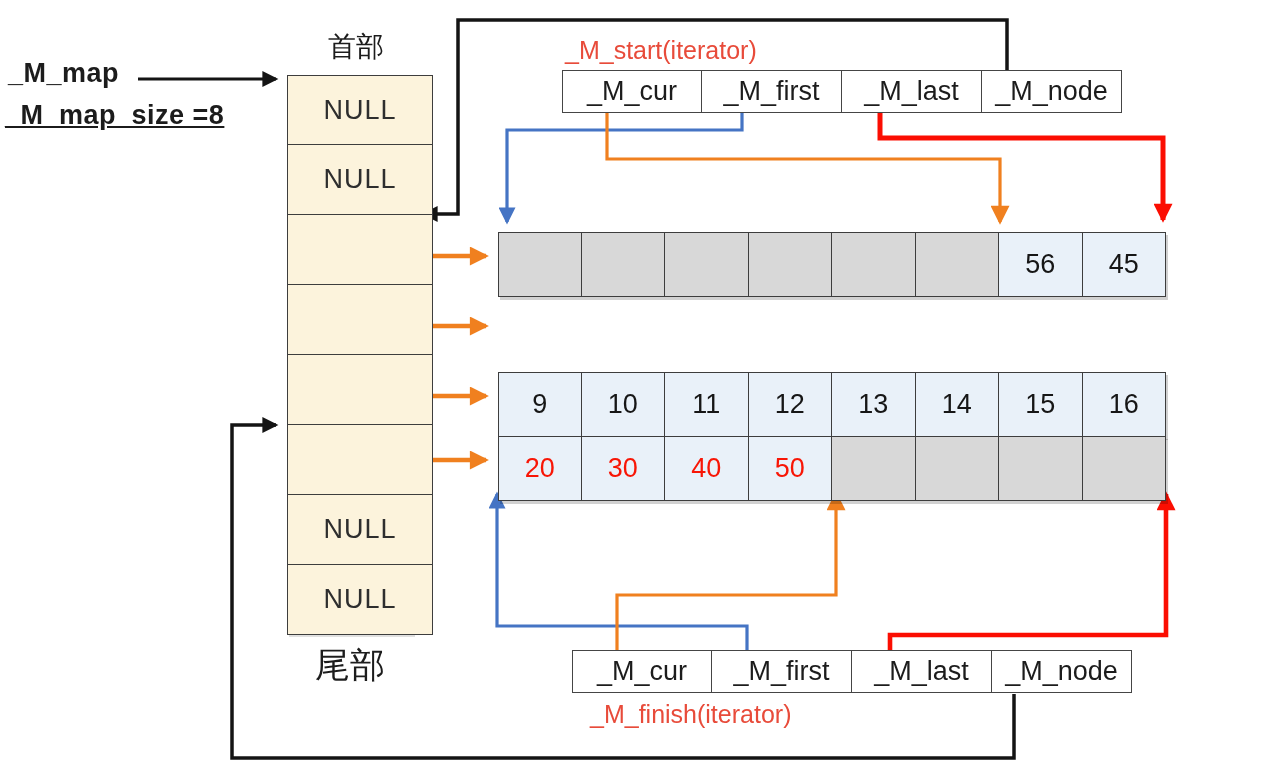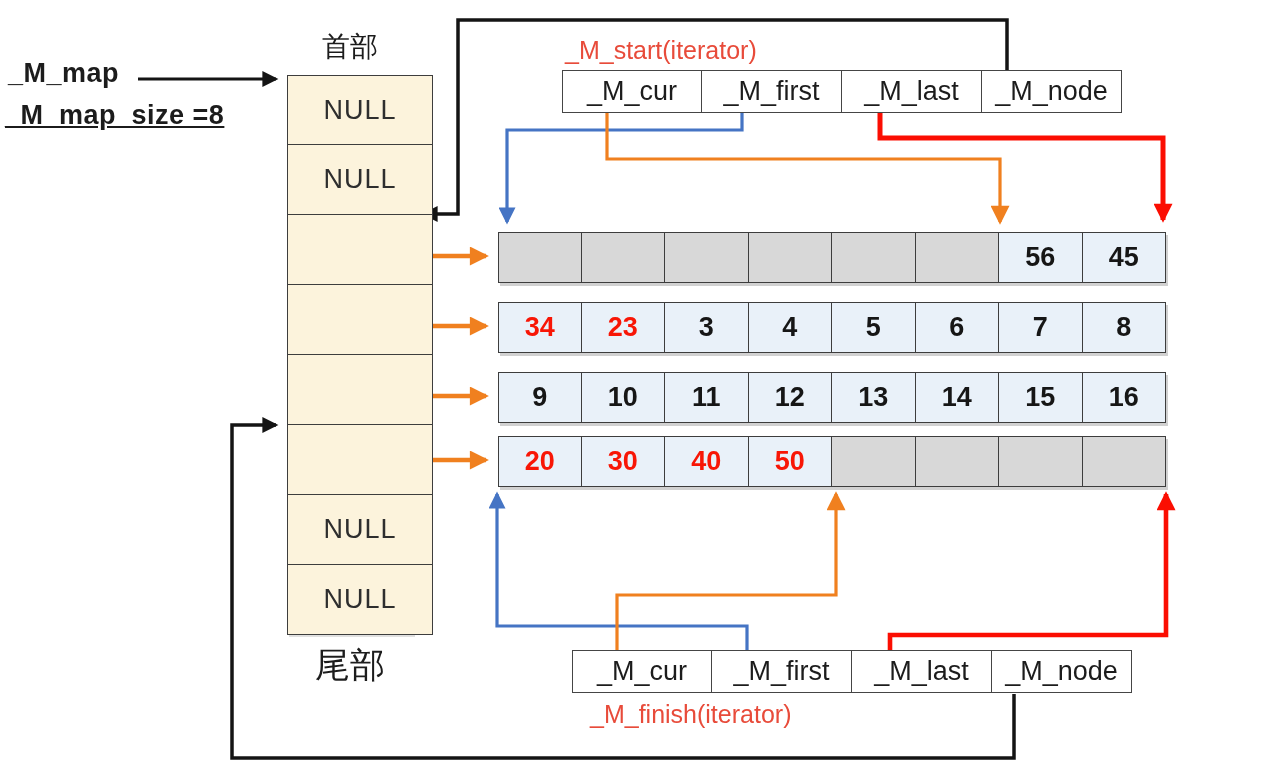--- a/index.html
+++ b/index.html
@@ -4,21 +4,21 @@
 <style>
   html,body{margin:0;padding:0;background:#ffffff;}
   .canvas{
     position:relative;width:1269px;height:782px;background:#ffffff;
     font-family:"Liberation Sans", sans-serif;overflow:hidden;
   }
   .canvas svg{position:absolute;left:0;top:0;pointer-events:none;}
   .lbl{position:absolute;color:#1c1c1c;white-space:nowrap;}
   .m-map{left:8px;top:58px;font-size:27px;font-weight:bold;letter-spacing:.5px;}
   .m-map-size{left:5px;top:100px;font-size:27px;font-weight:bold;letter-spacing:.5px;text-decoration:underline;}
-  .head-lbl{left:287px;top:28px;width:126px;text-align:center;font-size:28px;}
+  .head-lbl{left:293px;top:28px;width:126px;text-align:center;font-size:28px;}
   .tail-lbl{left:287px;top:642px;width:126px;text-align:center;font-size:35px;}
   .map-col{position:absolute;left:287px;top:75px;width:126px;
     box-shadow:2px 2px 0 rgba(0,0,0,.12);}
   .map-cell{box-sizing:border-box;width:146px;height:70px;
     background:var(--c-map-cell-bg,#fcf3dc);
     border:1.7px solid var(--c-cell-border,#3d3d3d);border-top:none;
     display:flex;align-items:center;justify-content:center;
     font-size:27px;color:#2e2e2e;letter-spacing:1px;}
   .map-cell:first-child{border-top:1.7px solid var(--c-cell-border,#3d3d3d);}
   .itbox{position:absolute;display:flex;background:#fef9c3;}
@@ -27,25 +27,25 @@
   .it-cell{box-sizing:border-box;width:140px;height:43px;background:#ffffff;
     border:1.8px solid #454545;border-left:none;
     display:flex;align-items:center;justify-content:center;
     font-size:27px;color:#1c1c1c;}
   .it-cell:first-child{border-left:1.8px solid #454545;}
   .it-lbl{font-size:25px;color:var(--c-label-red,#e84b3a);}
   .it-lbl.start{left:565px;top:36px;}
   .it-lbl.finish{left:590px;top:700px;}
   .buf{position:absolute;left:498px;display:flex;
     box-shadow:2px 3px 0 rgba(0,0,0,.18);}
-  .buf-cell{box-sizing:border-box;width:83.5px;height:51px;
+  .buf-cell{box-sizing:border-box;width:83.5px;height:65px;
     background:var(--c-data-cell-bg,#e9f1f9);
     border:1.8px solid var(--c-cell-border,#3d3d3d);border-left:none;
     display:flex;align-items:center;justify-content:center;
-    font-size:27px;font-weight:bold;color:#161616;}
+    font-size:27px;font-weight:normal;color:#161616;}
   .buf-cell:first-child{border-left:1.8px solid var(--c-cell-border,#3d3d3d);}
   .buf-cell.empty{background:var(--c-empty-cell-bg,#d8d8d8);}
   .buf-cell.red{color:var(--c-number-red,#f81606);}
   path.arr{fill:none;}
   .s-black{stroke:var(--c-black,#141414);}
   .s-orange{stroke:var(--c-orange,#f0801f);}
   .s-blue{stroke:var(--c-blue,#4574c4);}
   .s-red{stroke:var(--c-red,#fb0e02);}
   .mk-black{fill:var(--c-black,#141414);}
   .mk-orange{fill:var(--c-orange,#f0801f);}
@@ -118,30 +118,20 @@
   <div class="buf" style="top:232px">
       <div class="buf-cell empty"></div>
       <div class="buf-cell empty"></div>
       <div class="buf-cell empty"></div>
       <div class="buf-cell empty"></div>
       <div class="buf-cell empty"></div>
       <div class="buf-cell empty"></div>
       <div class="buf-cell">56</div>
       <div class="buf-cell">45</div>
     </div>
-  <div class="buf" style="top:302px">
-      <div class="buf-cell red">34</div>
-      <div class="buf-cell red">23</div>
-      <div class="buf-cell">3</div>
-      <div class="buf-cell">4</div>
-      <div class="buf-cell">5</div>
-      <div class="buf-cell">6</div>
-      <div class="buf-cell">7</div>
-      <div class="buf-cell">8</div>
-    </div>
   <div class="buf" style="top:372px">
       <div class="buf-cell">9</div>
       <div class="buf-cell">10</div>
       <div class="buf-cell">11</div>
       <div class="buf-cell">12</div>
       <div class="buf-cell">13</div>
       <div class="buf-cell">14</div>
       <div class="buf-cell">15</div>
       <div class="buf-cell">16</div>
     </div>

